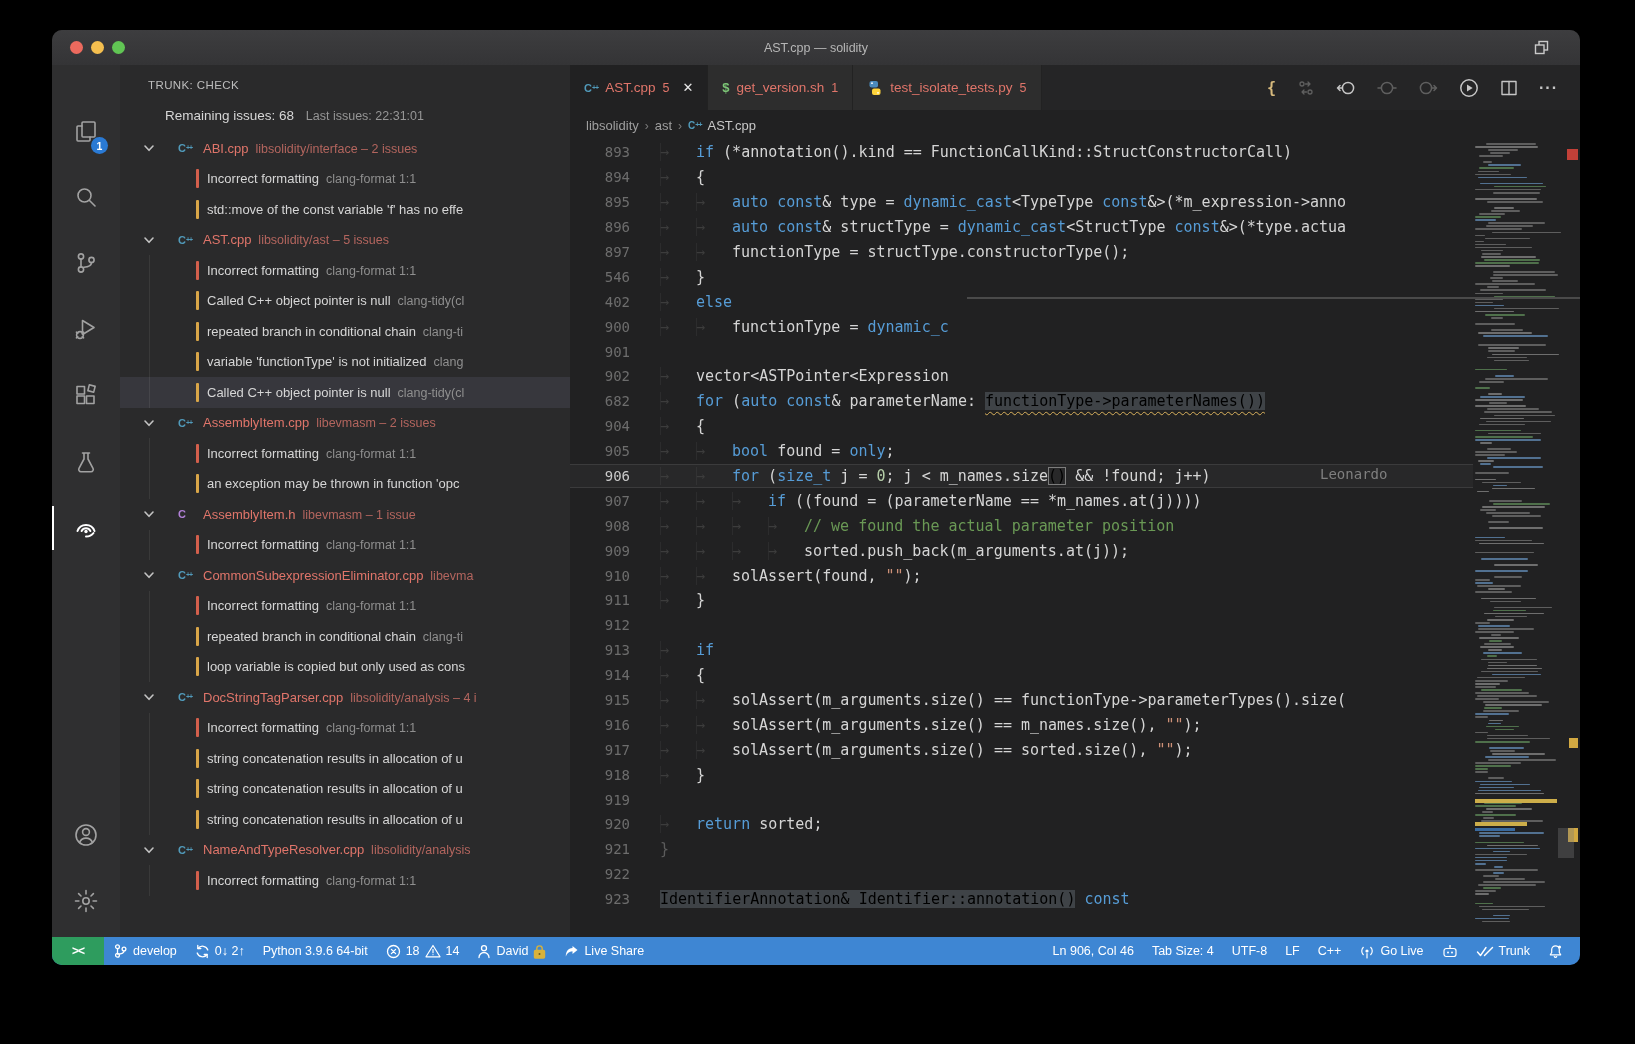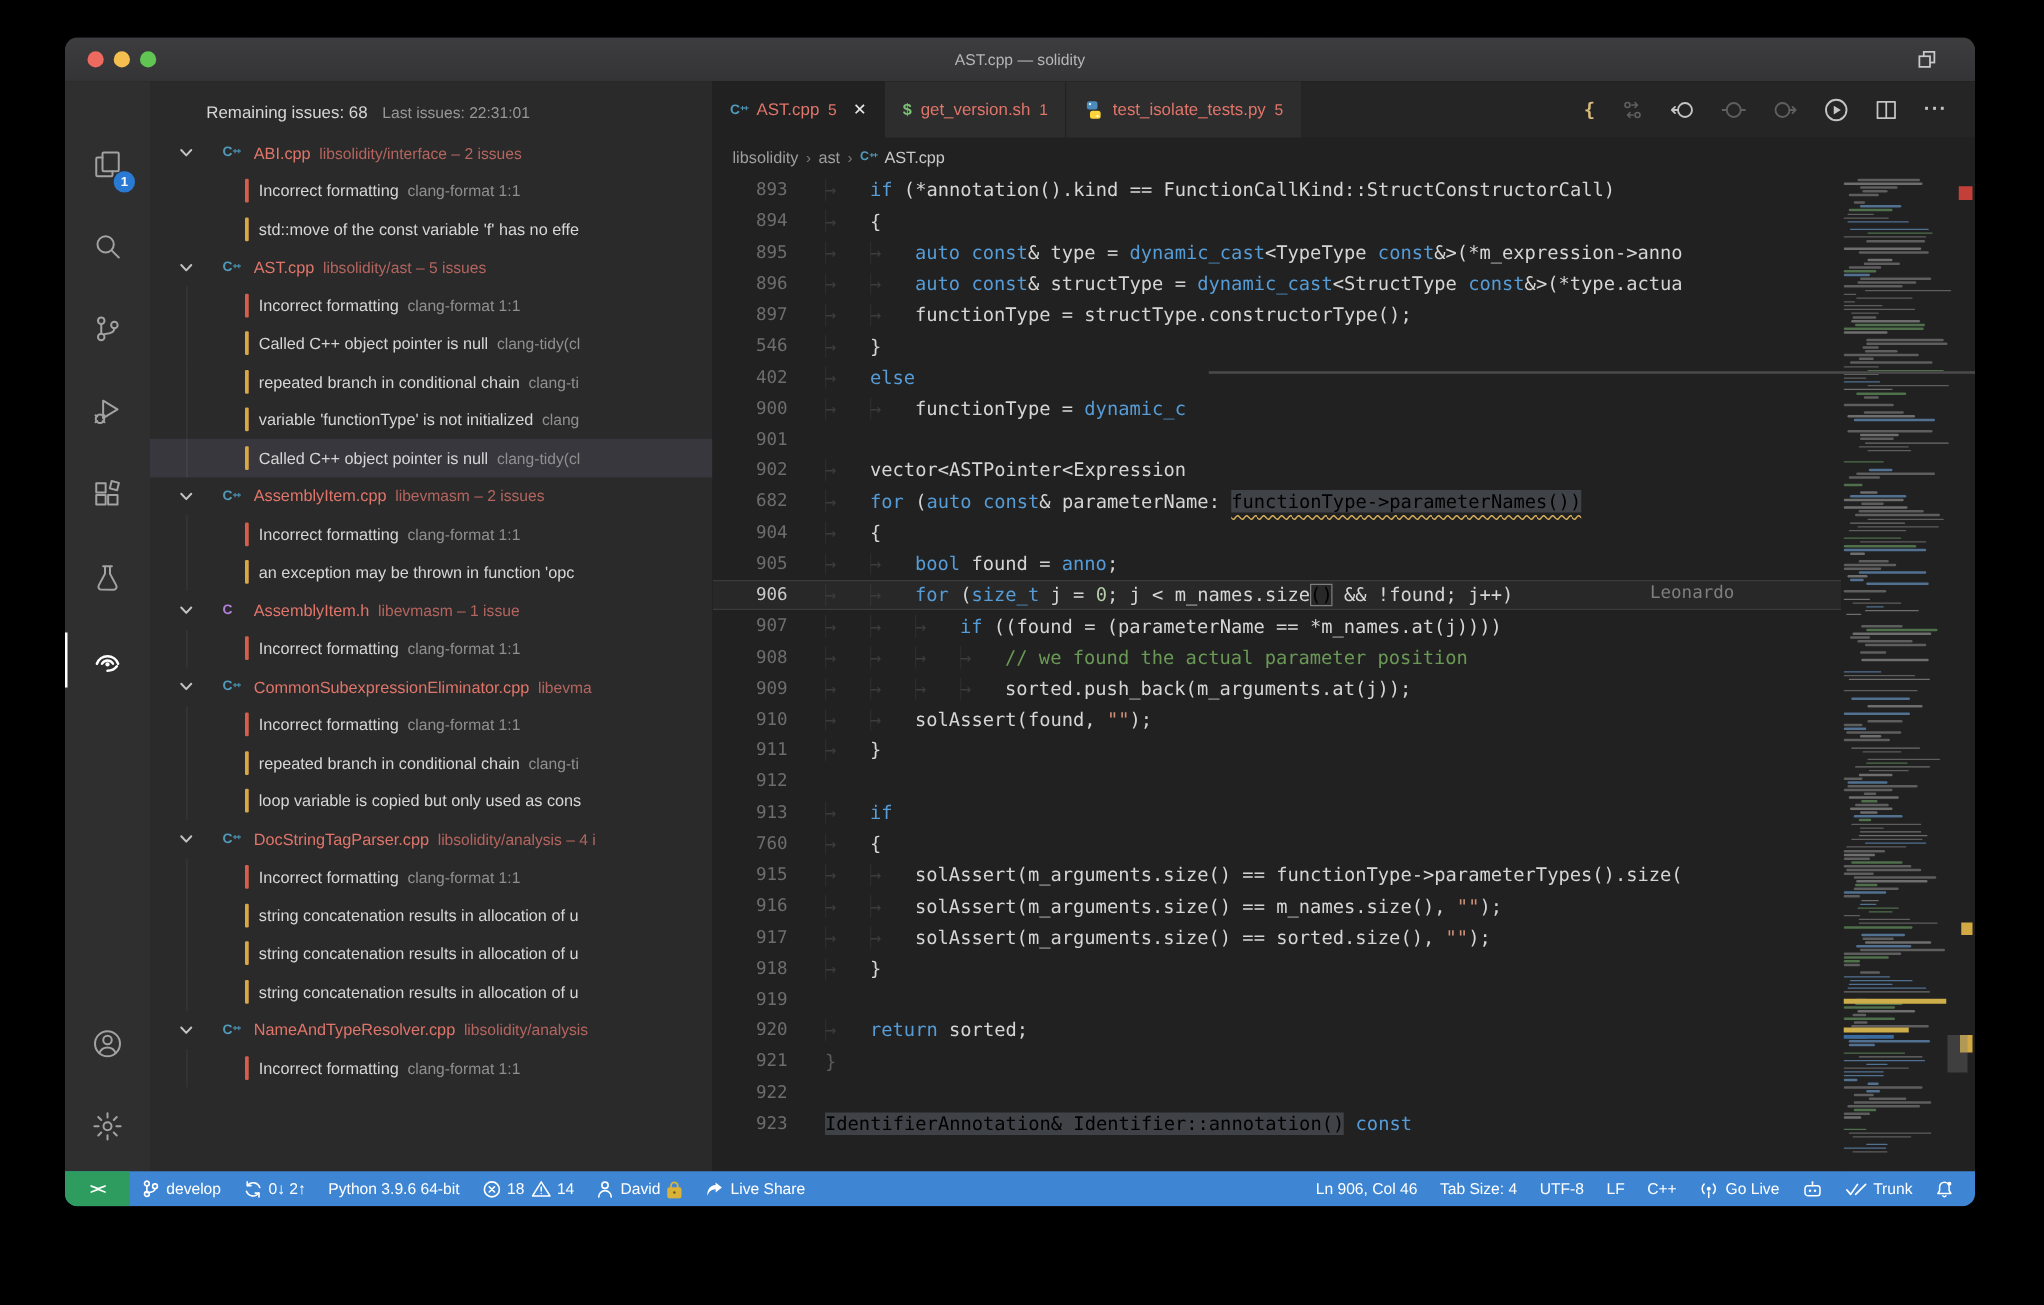--- a/index.html
+++ b/index.html
@@ -199,20 +199,21 @@
             <span class="ic">
               <svg width="26" height="26" viewBox="0 0 26 26" fill="none" stroke="currentColor" stroke-width="1.6" stroke-linecap="round" stroke-linejoin="round">
                 <circle cx="13" cy="13" r="3.2"></circle>
                 <path d="M13 2.5v3.4M13 20.1v3.4M2.5 13h3.4M20.1 13h3.4M5.6 5.6L8 8M18 18l2.4 2.4M20.4 5.6L18 8M8 18l-2.4 2.4"></path>
               </svg>
             </span>
           </div>
         </div>
 
       <div class="sidebar">
+        <div class="sb-title">TRUNK: CHECK</div>
         <div class="sb-summary">
           <span>Remaining issues: 68</span>
           <span class="upd">Last issues: 22:31:01</span>
         </div>
         <div class="tree" id="tree">
             <div class="trow">
               <span class="t-chev">
                 <svg width="14" height="14" viewBox="0 0 14 14" fill="none" stroke="currentColor" stroke-width="1.6" stroke-linecap="round" stroke-linejoin="round">
                   <path d="M3 5l4 4.3L11 5"></path>
                 </svg>
@@ -470,30 +471,30 @@
             <div class="crow"><span class="ln">895</span><span class="lt"><span class="ws">→</span><span class="ws">→</span><span class="k">auto</span><span class="d"> </span><span class="k">const</span><span class="d">&amp; type = </span><span class="k">dynamic_cast</span><span class="d">&lt;TypeType </span><span class="k">const</span><span class="d">&amp;&gt;(*m_expression-&gt;anno</span></span></div>
             <div class="crow"><span class="ln">896</span><span class="lt"><span class="ws">→</span><span class="ws">→</span><span class="k">auto</span><span class="d"> </span><span class="k">const</span><span class="d">&amp; structType = </span><span class="k">dynamic_cast</span><span class="d">&lt;StructType </span><span class="k">const</span><span class="d">&amp;&gt;(*type.actua</span></span></div>
             <div class="crow"><span class="ln">897</span><span class="lt"><span class="ws">→</span><span class="ws">→</span><span class="d">functionType = structType.constructorType();</span></span></div>
             <div class="crow"><span class="ln">546</span><span class="lt"><span class="ws">→</span><span class="d">}</span></span></div>
             <div class="crow"><span class="ln">402</span><span class="lt"><span class="ws">→</span><span class="k">else</span></span></div>
             <div class="crow"><span class="ln">900</span><span class="lt"><span class="ws">→</span><span class="ws">→</span><span class="d">functionType = </span><span class="k">dynamic_c</span></span></div>
             <div class="crow"><span class="ln">901</span><span class="lt"></span></div>
             <div class="crow"><span class="ln">902</span><span class="lt"><span class="ws">→</span><span class="d">vector&lt;ASTPointer&lt;Expression</span></span></div>
             <div class="crow"><span class="ln">682</span><span class="lt"><span class="ws">→</span><span class="k">for</span><span class="d"> (</span><span class="k">auto</span><span class="d"> </span><span class="k">const</span><span class="d">&amp; parameterName: </span><span class="sel sq">functionType-&gt;parameterNames())</span></span></div>
             <div class="crow"><span class="ln">904</span><span class="lt"><span class="ws">→</span><span class="d">{</span></span></div>
-            <div class="crow"><span class="ln">905</span><span class="lt"><span class="ws">→</span><span class="ws">→</span><span class="k">bool</span><span class="d"> found = </span><span class="k">anno</span><span class="d">;</span></span></div>
+            <div class="crow"><span class="ln">905</span><span class="lt"><span class="ws">→</span><span class="ws">→</span><span class="k">bool</span><span class="d"> found = </span><span class="k">only</span><span class="d">;</span></span></div>
             <div class="crow cur"><span class="ln">906</span><span class="lt"><span class="ws">→</span><span class="ws">→</span><span class="k">for</span><span class="d"> (</span><span class="k">size_t</span><span class="d"> j = </span><span class="n">0</span><span class="d">; j &lt; m_names.size</span><span class="br">()</span><span class="d"> &amp;&amp; !found; j++)</span></span><span class="ghost">Leonardo</span></div>
             <div class="crow"><span class="ln">907</span><span class="lt"><span class="ws">→</span><span class="ws">→</span><span class="ws">→</span><span class="k">if</span><span class="d"> ((found = (parameterName == *m_names.at(j))))</span></span></div>
             <div class="crow"><span class="ln">908</span><span class="lt"><span class="ws">→</span><span class="ws">→</span><span class="ws">→</span><span class="ws">→</span><span class="c">// we found the actual parameter position</span></span></div>
             <div class="crow"><span class="ln">909</span><span class="lt"><span class="ws">→</span><span class="ws">→</span><span class="ws">→</span><span class="ws">→</span><span class="d">sorted.push_back(m_arguments.at(j));</span></span></div>
             <div class="crow"><span class="ln">910</span><span class="lt"><span class="ws">→</span><span class="ws">→</span><span class="d">solAssert(found, </span><span class="s">""</span><span class="d">);</span></span></div>
             <div class="crow"><span class="ln">911</span><span class="lt"><span class="ws">→</span><span class="d">}</span></span></div>
             <div class="crow"><span class="ln">912</span><span class="lt"></span></div>
             <div class="crow"><span class="ln">913</span><span class="lt"><span class="ws">→</span><span class="k">if</span></span></div>
-            <div class="crow"><span class="ln">760</span><span class="lt"><span class="ws">→</span><span class="d">{</span></span></div>
+            <div class="crow"><span class="ln">914</span><span class="lt"><span class="ws">→</span><span class="d">{</span></span></div>
             <div class="crow"><span class="ln">915</span><span class="lt"><span class="ws">→</span><span class="ws">→</span><span class="d">solAssert(m_arguments.size() == functionType-&gt;parameterTypes().size(</span></span></div>
             <div class="crow"><span class="ln">916</span><span class="lt"><span class="ws">→</span><span class="ws">→</span><span class="d">solAssert(m_arguments.size() == m_names.size(), </span><span class="s">""</span><span class="d">);</span></span></div>
             <div class="crow"><span class="ln">917</span><span class="lt"><span class="ws">→</span><span class="ws">→</span><span class="d">solAssert(m_arguments.size() == sorted.size(), </span><span class="s">""</span><span class="d">);</span></span></div>
             <div class="crow"><span class="ln">918</span><span class="lt"><span class="ws">→</span><span class="d">}</span></span></div>
             <div class="crow"><span class="ln">919</span><span class="lt"></span></div>
             <div class="crow"><span class="ln">920</span><span class="lt"><span class="ws">→</span><span class="k">return</span><span class="d"> sorted;</span></span></div>
             <div class="crow"><span class="ln">921</span><span class="lt"><span class="dim">}</span></span></div>
             <div class="crow"><span class="ln">922</span><span class="lt"></span></div>
             <div class="crow"><span class="ln">923</span><span class="lt"><span class="sel">IdentifierAnnotation&amp; Identifier::annotation()</span><span class="d"> </span><span class="k">const</span></span></div>
           </div>

